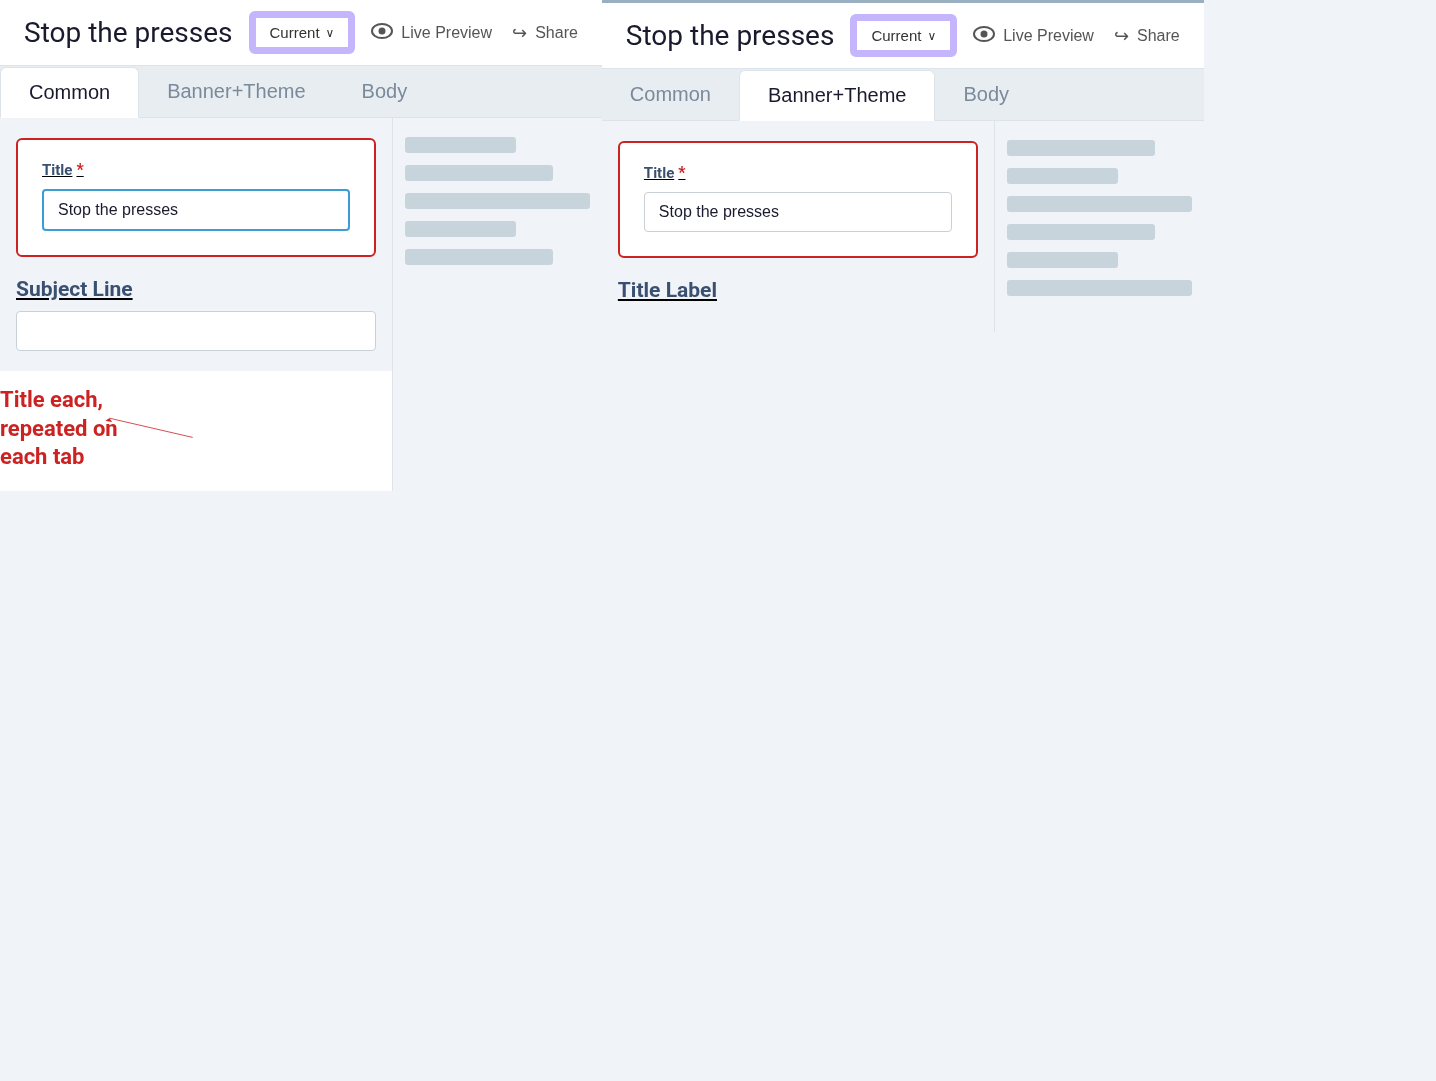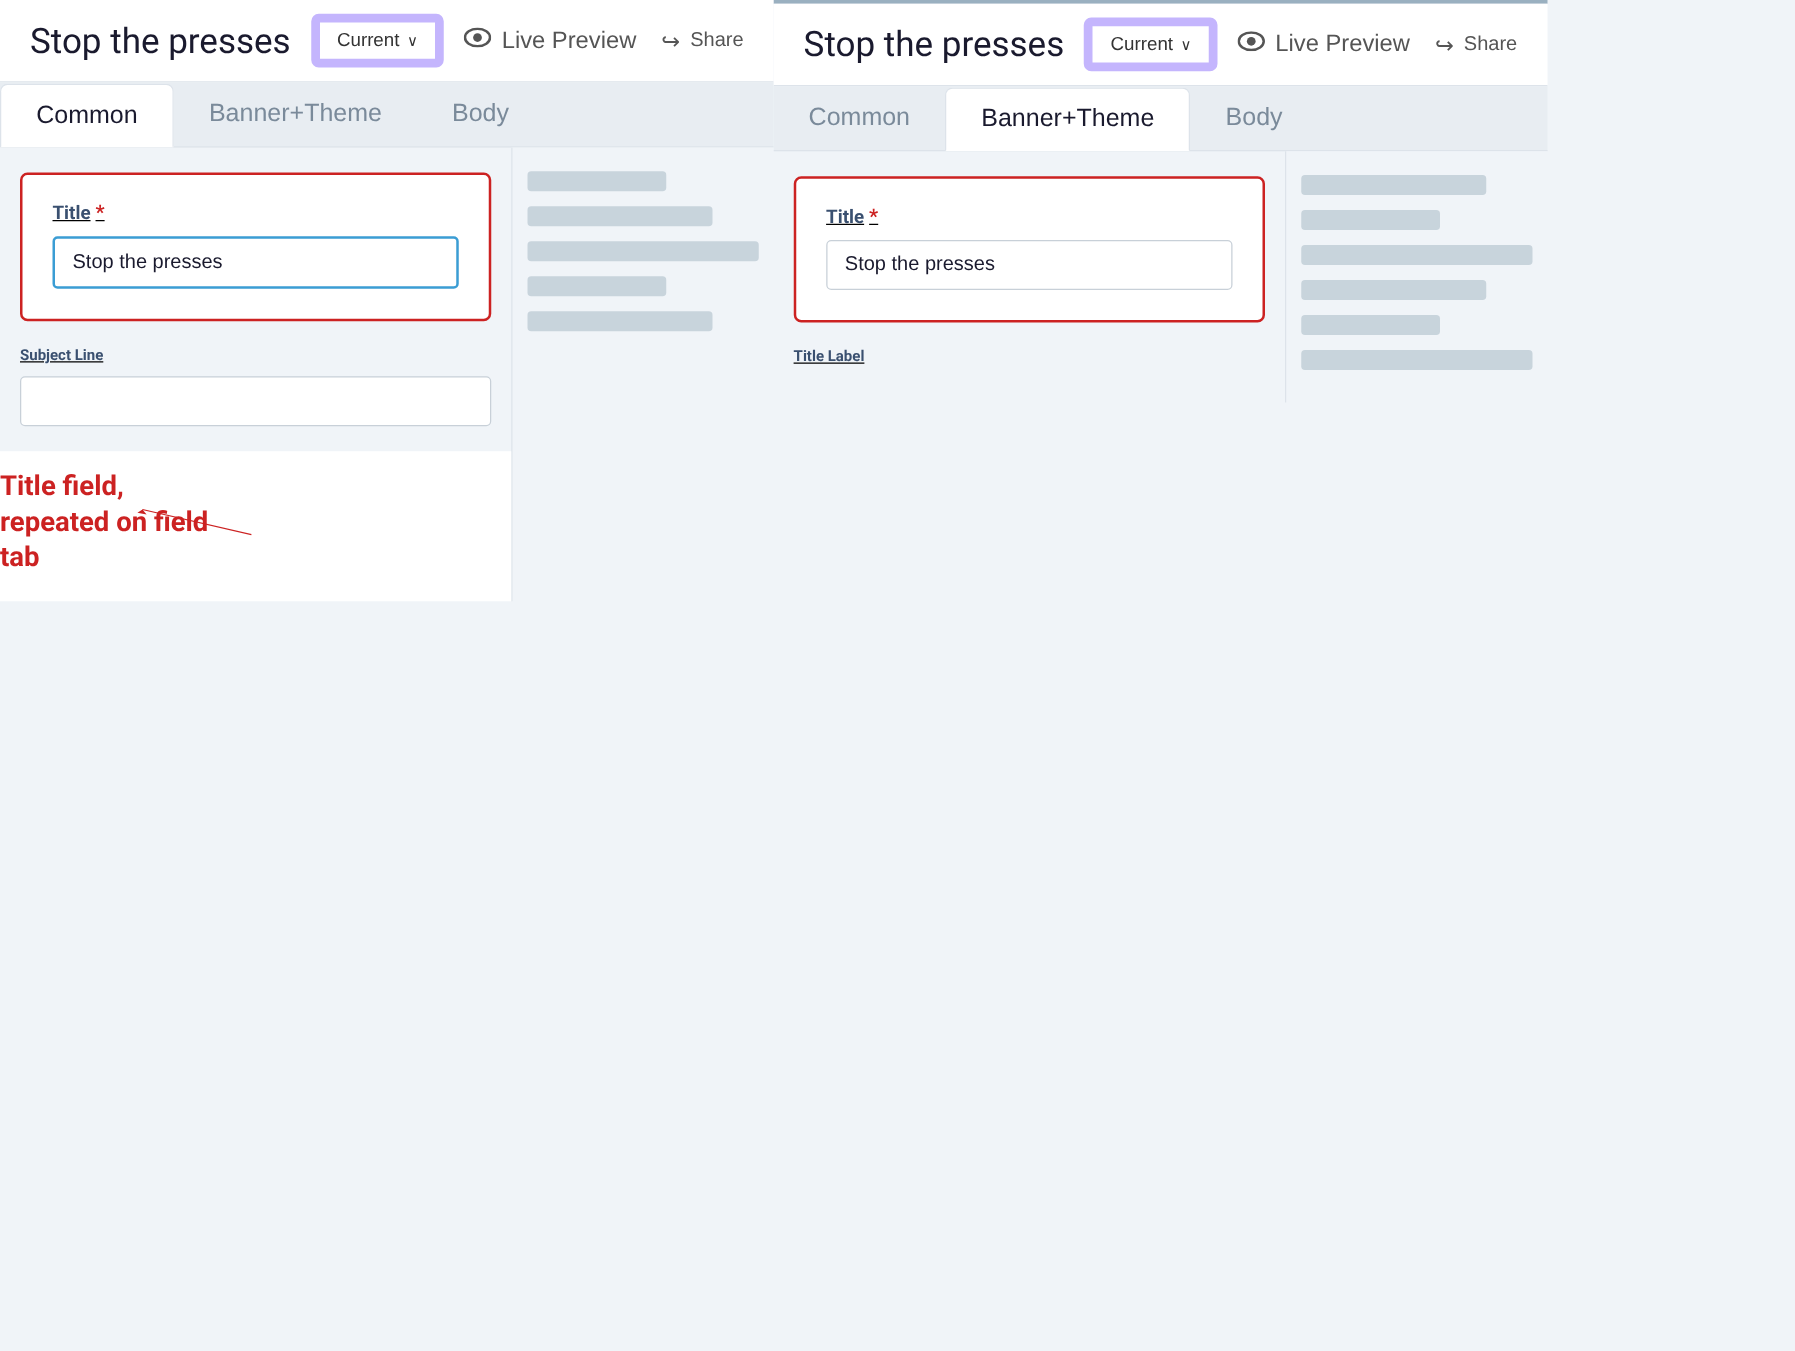--- a/index.html
+++ b/index.html
@@ -53,21 +53,21 @@
       display: flex;
       align-items: center;
       gap: 20px;
       margin-left: auto;
     }
 
     .live-preview-btn {
       display: flex;
       align-items: center;
       gap: 8px;
-      font-size: 19px;
+      font-size: 16px;
       color: #555;
       cursor: pointer;
       background: none;
       border: none;
       padding: 0;
     }
 
     .share-btn {
       display: flex;
       align-items: center;
@@ -155,21 +155,21 @@
       font-size: 16px;
       color: #1a1a2e;
       outline: none;
     }
 
     .form-section-normal {
       padding: 0 16px 20px;
     }
 
     .field-label-normal {
-      font-size: 12px;
+      font-size: 21px;
       font-weight: 700;
       color: #3a5070;
       margin-bottom: 10px;
       display: flex;
       gap: 4px;
     }
 
     
     .annotation-area {
       position: relative;
@@ -284,21 +284,21 @@
           </div>
           <input class="text-input" type="text" value="" style="">
         </div>
 
         <div class="annotation-area" style="min-height: 120px; position: relative;">
           <svg class="arrow-overlay" viewBox="0 0 1220 120" xmlns="http://www.w3.org/2000/svg">
 
             <line x1="600" y1="80" x2="340" y2="20" stroke="#cc2222" stroke-width="2.5"></line>
             <polygon points="340,20 350,32 328,28" fill="#cc2222"></polygon>
           </svg>
-          <div style="position: absolute; right: 240px; top: 15px; color: #cc2222; font-size: 22px; font-weight: 700; max-width: 380px; line-height: 1.3;">Title field, repeated on field tab</div>
+          <div style="position: absolute; right: 240px; top: 15px; color: #cc2222; font-size: 22px; font-weight: 700; max-width: 380px; line-height: 1.3;">Title each, repeated on each tab</div>
         </div>
 
       </div>
 
       <div class="sidebar-stub">
         <div class="stub-line short"></div>
         <div class="stub-line medium"></div>
         <div class="stub-line long"></div>
         <div class="stub-line short"></div>
         <div class="stub-line medium"></div>

